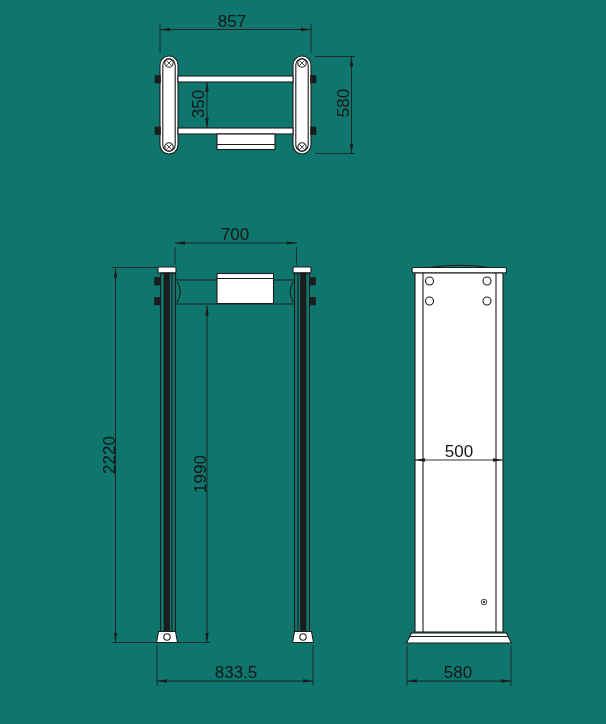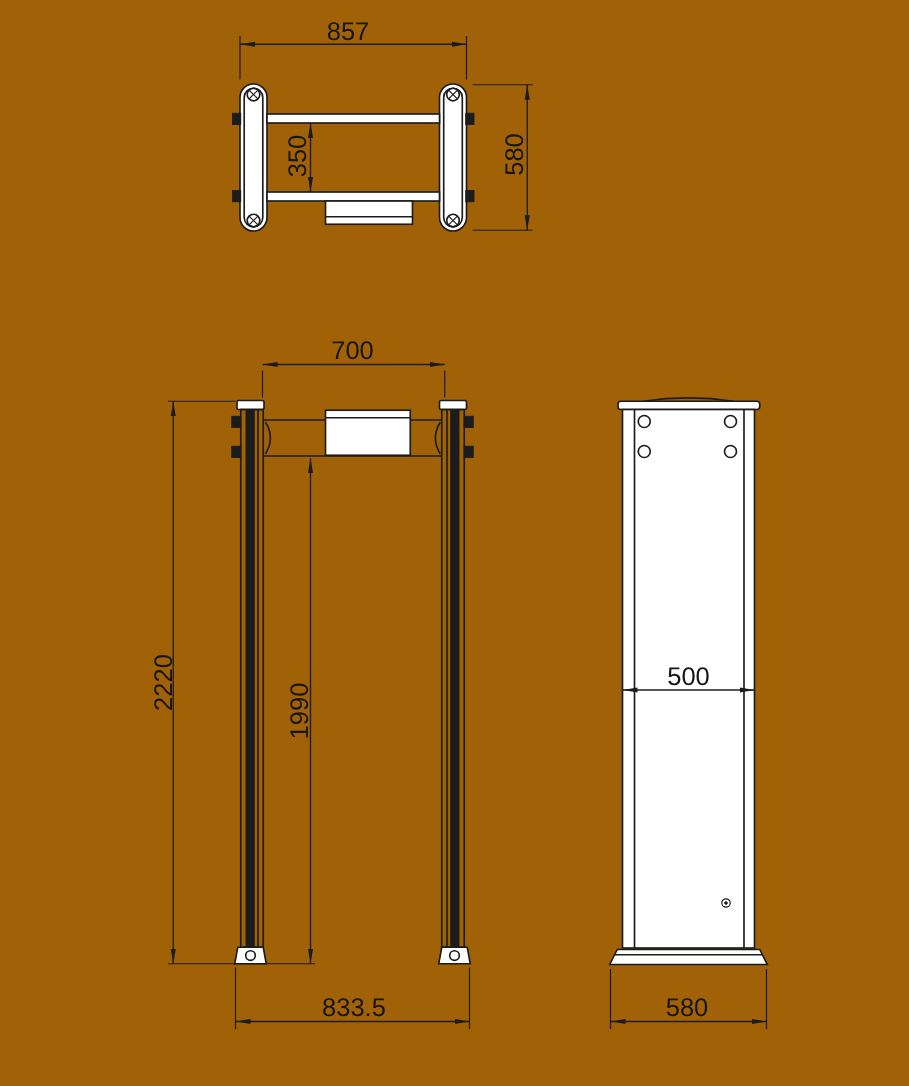--- a/index.html
+++ b/index.html
@@ -1,19 +1,19 @@
 <!DOCTYPE html>
 <html><head>
 <meta charset="utf-8">
 <style>
   html,body{margin:0;padding:0;background:#ffffff;}
   .sheet{
     position:relative;
     width:606px;height:724px;
-    background:#a16207;
+    background:#0f766e;
     font-family:"Liberation Sans", sans-serif;
     overflow:hidden;
   }
   svg{position:absolute;left:0;top:0;}
   text{
     font-family:"Liberation Sans", sans-serif;
     font-size:17px;
     fill:#161616;
   }
   .obj{stroke:#1c1c1c;stroke-width:1.1;fill:none;}

